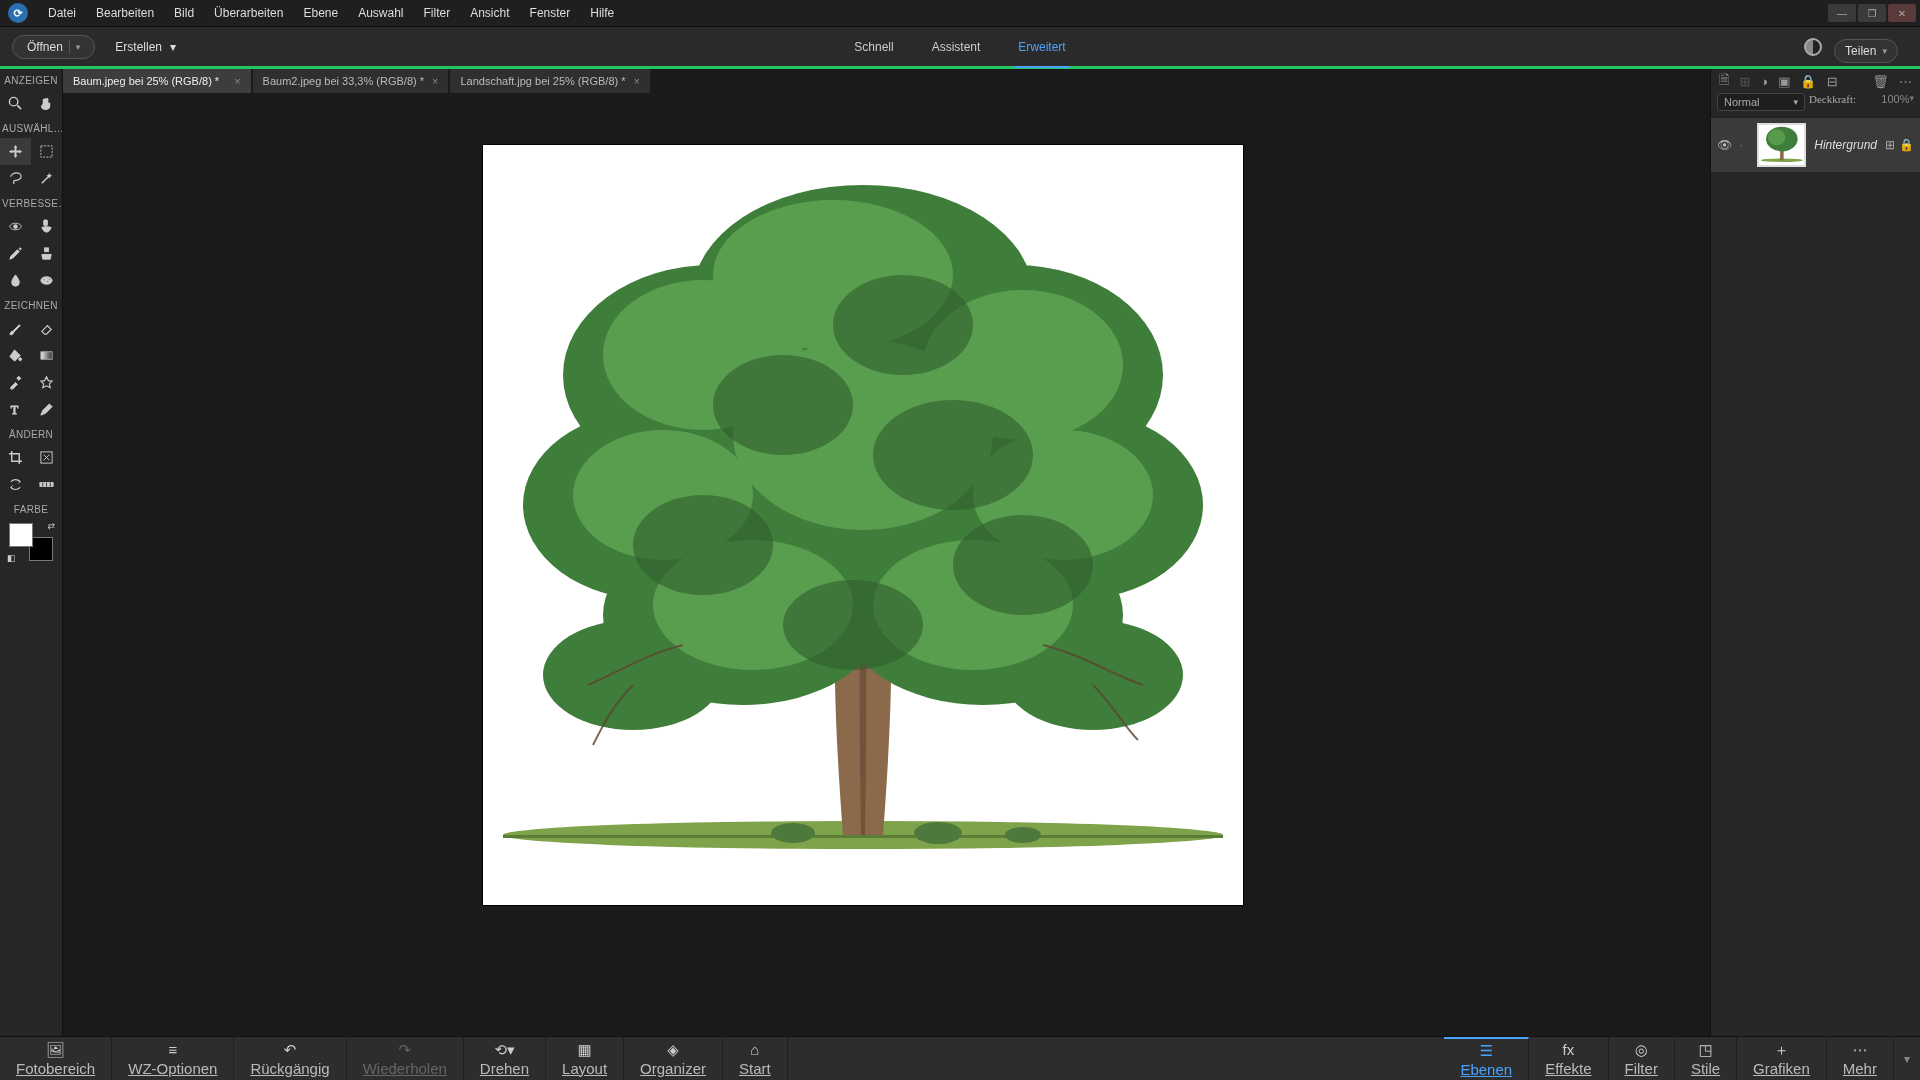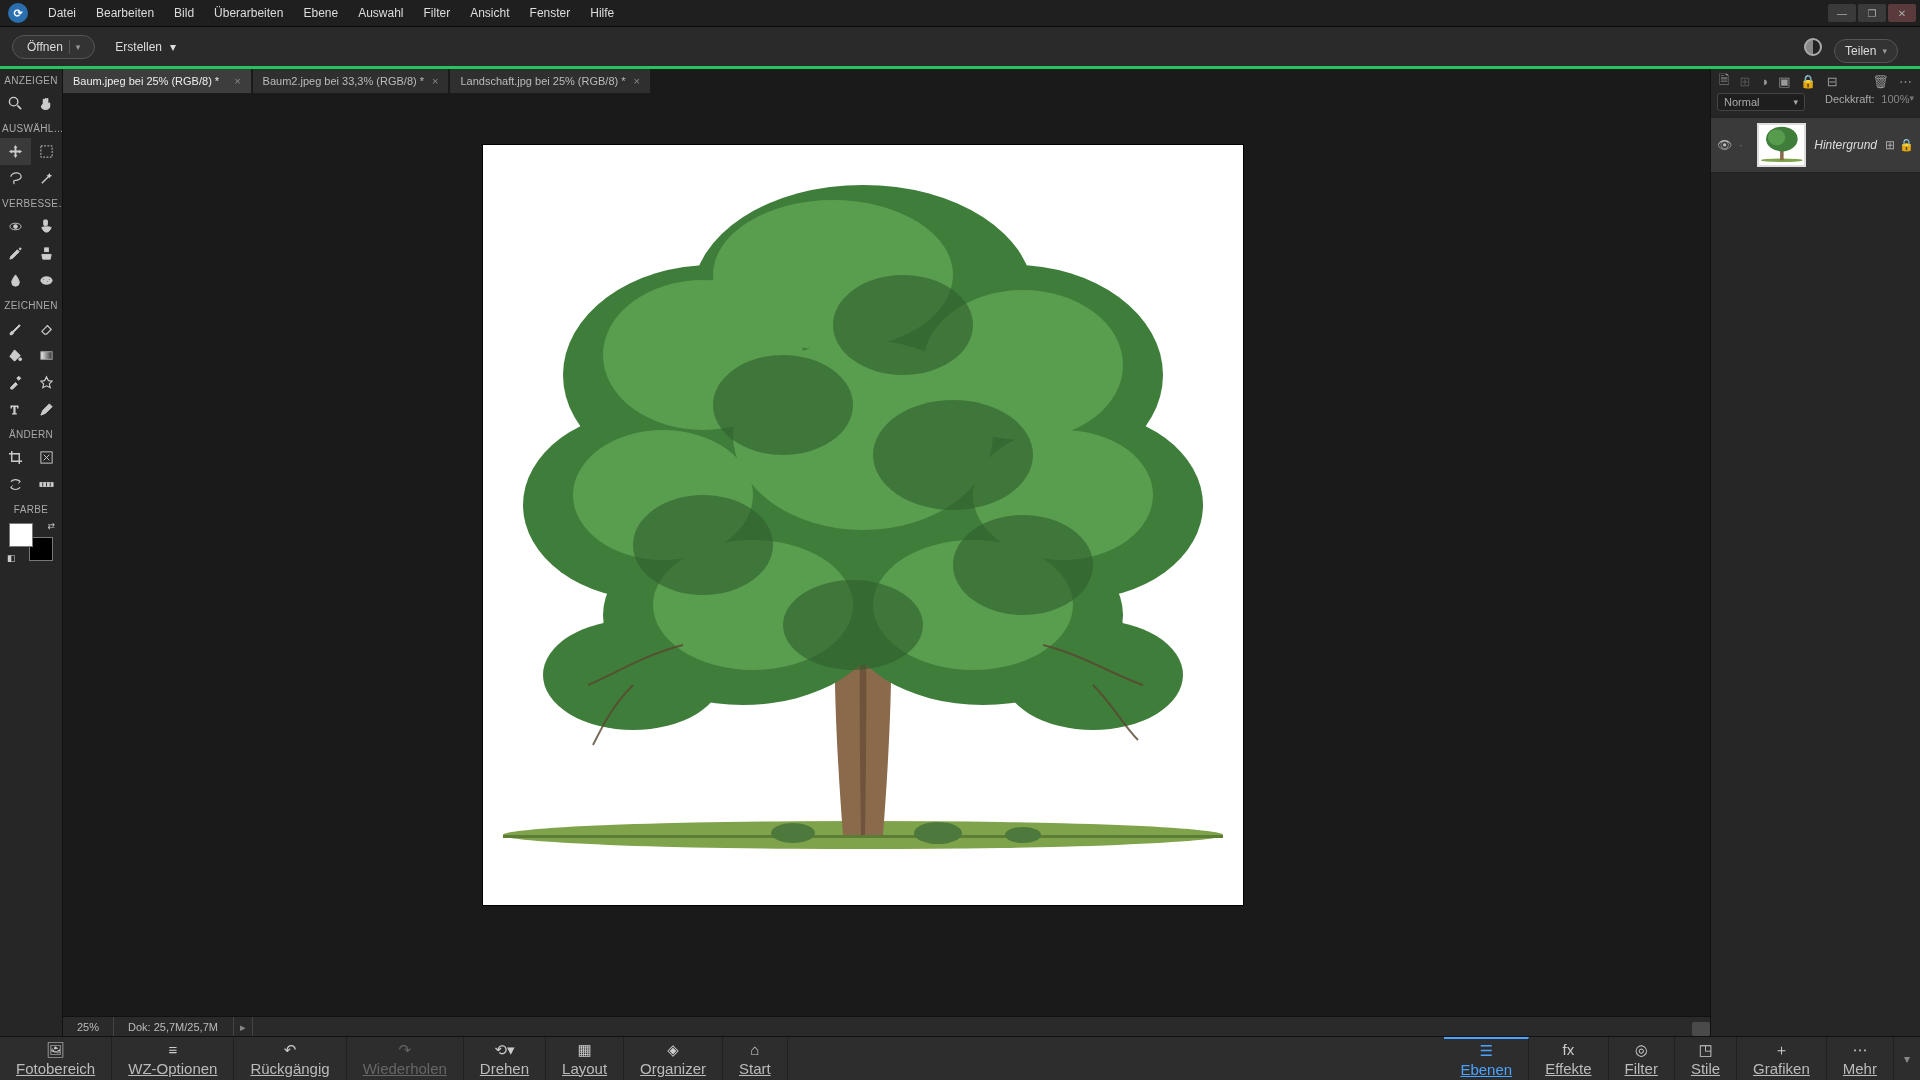--- a/index.html
+++ b/index.html
@@ -56,21 +56,21 @@
 .hscroll-track{position:absolute;right:0;bottom:0;left:230px;height:14px;}
 .hscroll-thumb{position:absolute;right:0;width:18px;height:14px;background:#4a4a4a;border-radius:2px;}
 
 
 .rightpanel{ position:absolute; right:0; top:69px; width:210px; bottom:44px; background:#262626; border-left:1px solid #111;}
 .rp-icons{height:24px;display:flex;align-items:center;gap:10px;padding:0 8px;color:#999;}
 .rp-icons .sp{flex:1;}
 .rp-icons span{font-size:13px;cursor:pointer;}
 .rp-row2{height:24px;display:flex;align-items:flex-start;padding:0 6px;color:#aaa;font-size:11px;}
 .rp-select{flex:0 0 88px;background:#1e1e1e;border:1px solid #444;border-radius:3px;height:18px;line-height:16px;padding:0 6px;display:flex;justify-content:space-between;align-items:center;}
-.rp-op{margin-left:20px;}
+.rp-op{margin-left:4px;font-family:Liberation Serif, serif;}
 .rp-opval{color:#888;margin-left:auto;}
 .layer{display:flex;align-items:center;height:56px;background:#3a3a3a;border-top:1px solid #222;border-bottom:1px solid #222;padding:0 6px;gap:8px;}
 .layer .eye{width:14px;color:#bbb;}
 .layer .link{width:10px;color:#777;}
 .layer .thumb{width:52px;height:44px;background:#fff;border:2px solid #ddd;position:relative;overflow:hidden;}
 .layer .name{font-style:italic;color:#ddd;}
 .layer .lockfx{margin-left:auto;display:flex;gap:4px;color:#aaa;}
 
 
 .bottombar{ position:absolute; left:0; right:0; bottom:0; height:44px; background:#2d2d2d; border-top:1px solid #111; display:flex;}
@@ -112,20 +112,25 @@
   <div class="btn">
     <span>Öffnen</span>
     <span style="border-left:1px solid #555;height:14px;"></span>
     <span class="caret">▾</span>
   </div>
   <div class="btn-plain">
     <span>Erstellen</span>
     <span class="caret">▾</span>
   </div>
 
+  <div class="mode-tabs">
+    <div class="mode-tab">Schnell</div>
+    <div class="mode-tab">Assistent</div>
+    <div class="mode-tab active">Erweitert</div>
+  </div>
 
   <div class="share-area">
     <div class="circle-icon" style="background:linear-gradient(90deg,#888 50%,#222 50%);"></div>
     <div class="btn" style="padding:4px 10px;margin-top:8px;">
       <span>Teilen</span>
       <span class="caret">▾</span>
     </div>
   </div>
 </div>
 
@@ -390,28 +395,20 @@
       </g>
 
       <g fill="#4d7a3c">
         <ellipse cx="310" cy="688" rx="22" ry="10"></ellipse>
         <ellipse cx="455" cy="688" rx="24" ry="11"></ellipse>
         <ellipse cx="540" cy="690" rx="18" ry="8"></ellipse>
       </g>
     </svg>
   </div>
 
-  <div class="statusstrip">
-    <div class="cell">25%</div>
-    <div class="cell" style="min-width:120px;">Dok: 25,7M/25,7M</div>
-    <div class="arrow">▸</div>
-    <div class="hscroll-track">
-      <div class="hscroll-thumb"></div>
-    </div>
-  </div>
 </div>
 
 <div class="rightpanel">
   <div class="rp-icons">
     <span>🗎</span>
     <span style="color:#555;">⊞</span>
     <span>◑</span>
     <span>▣</span>
     <span>🔒</span>
     <span>⊟</span>

